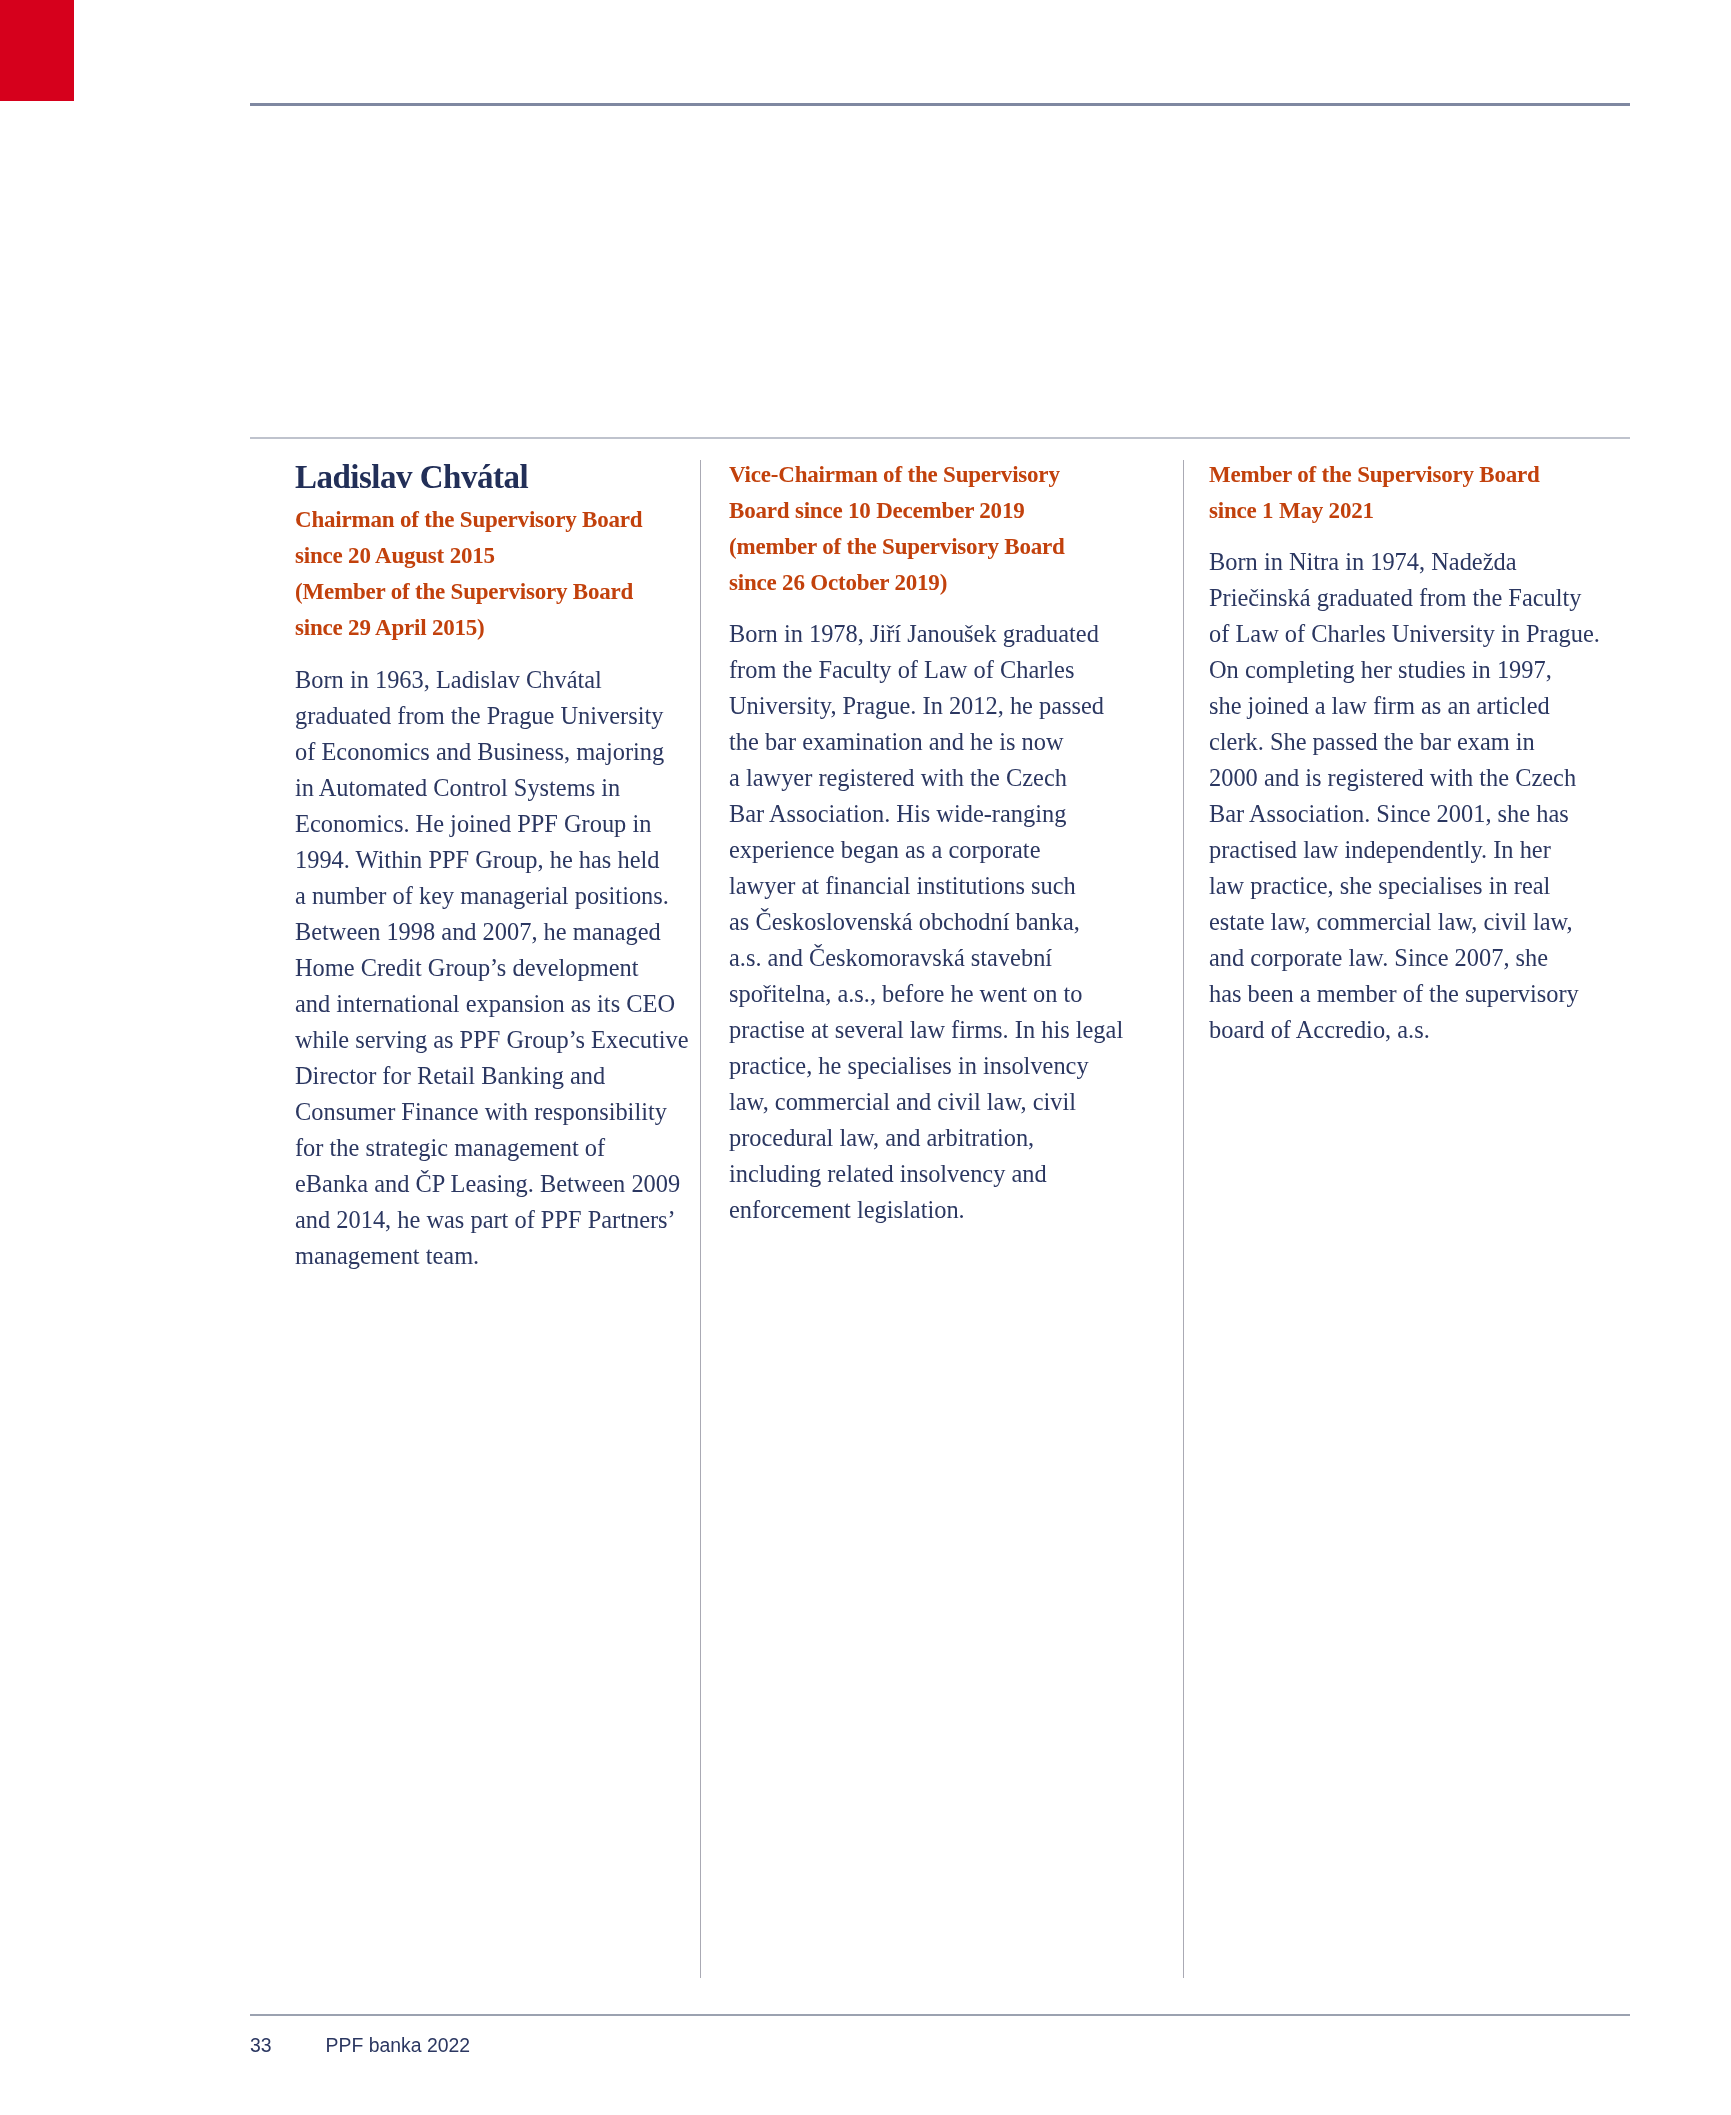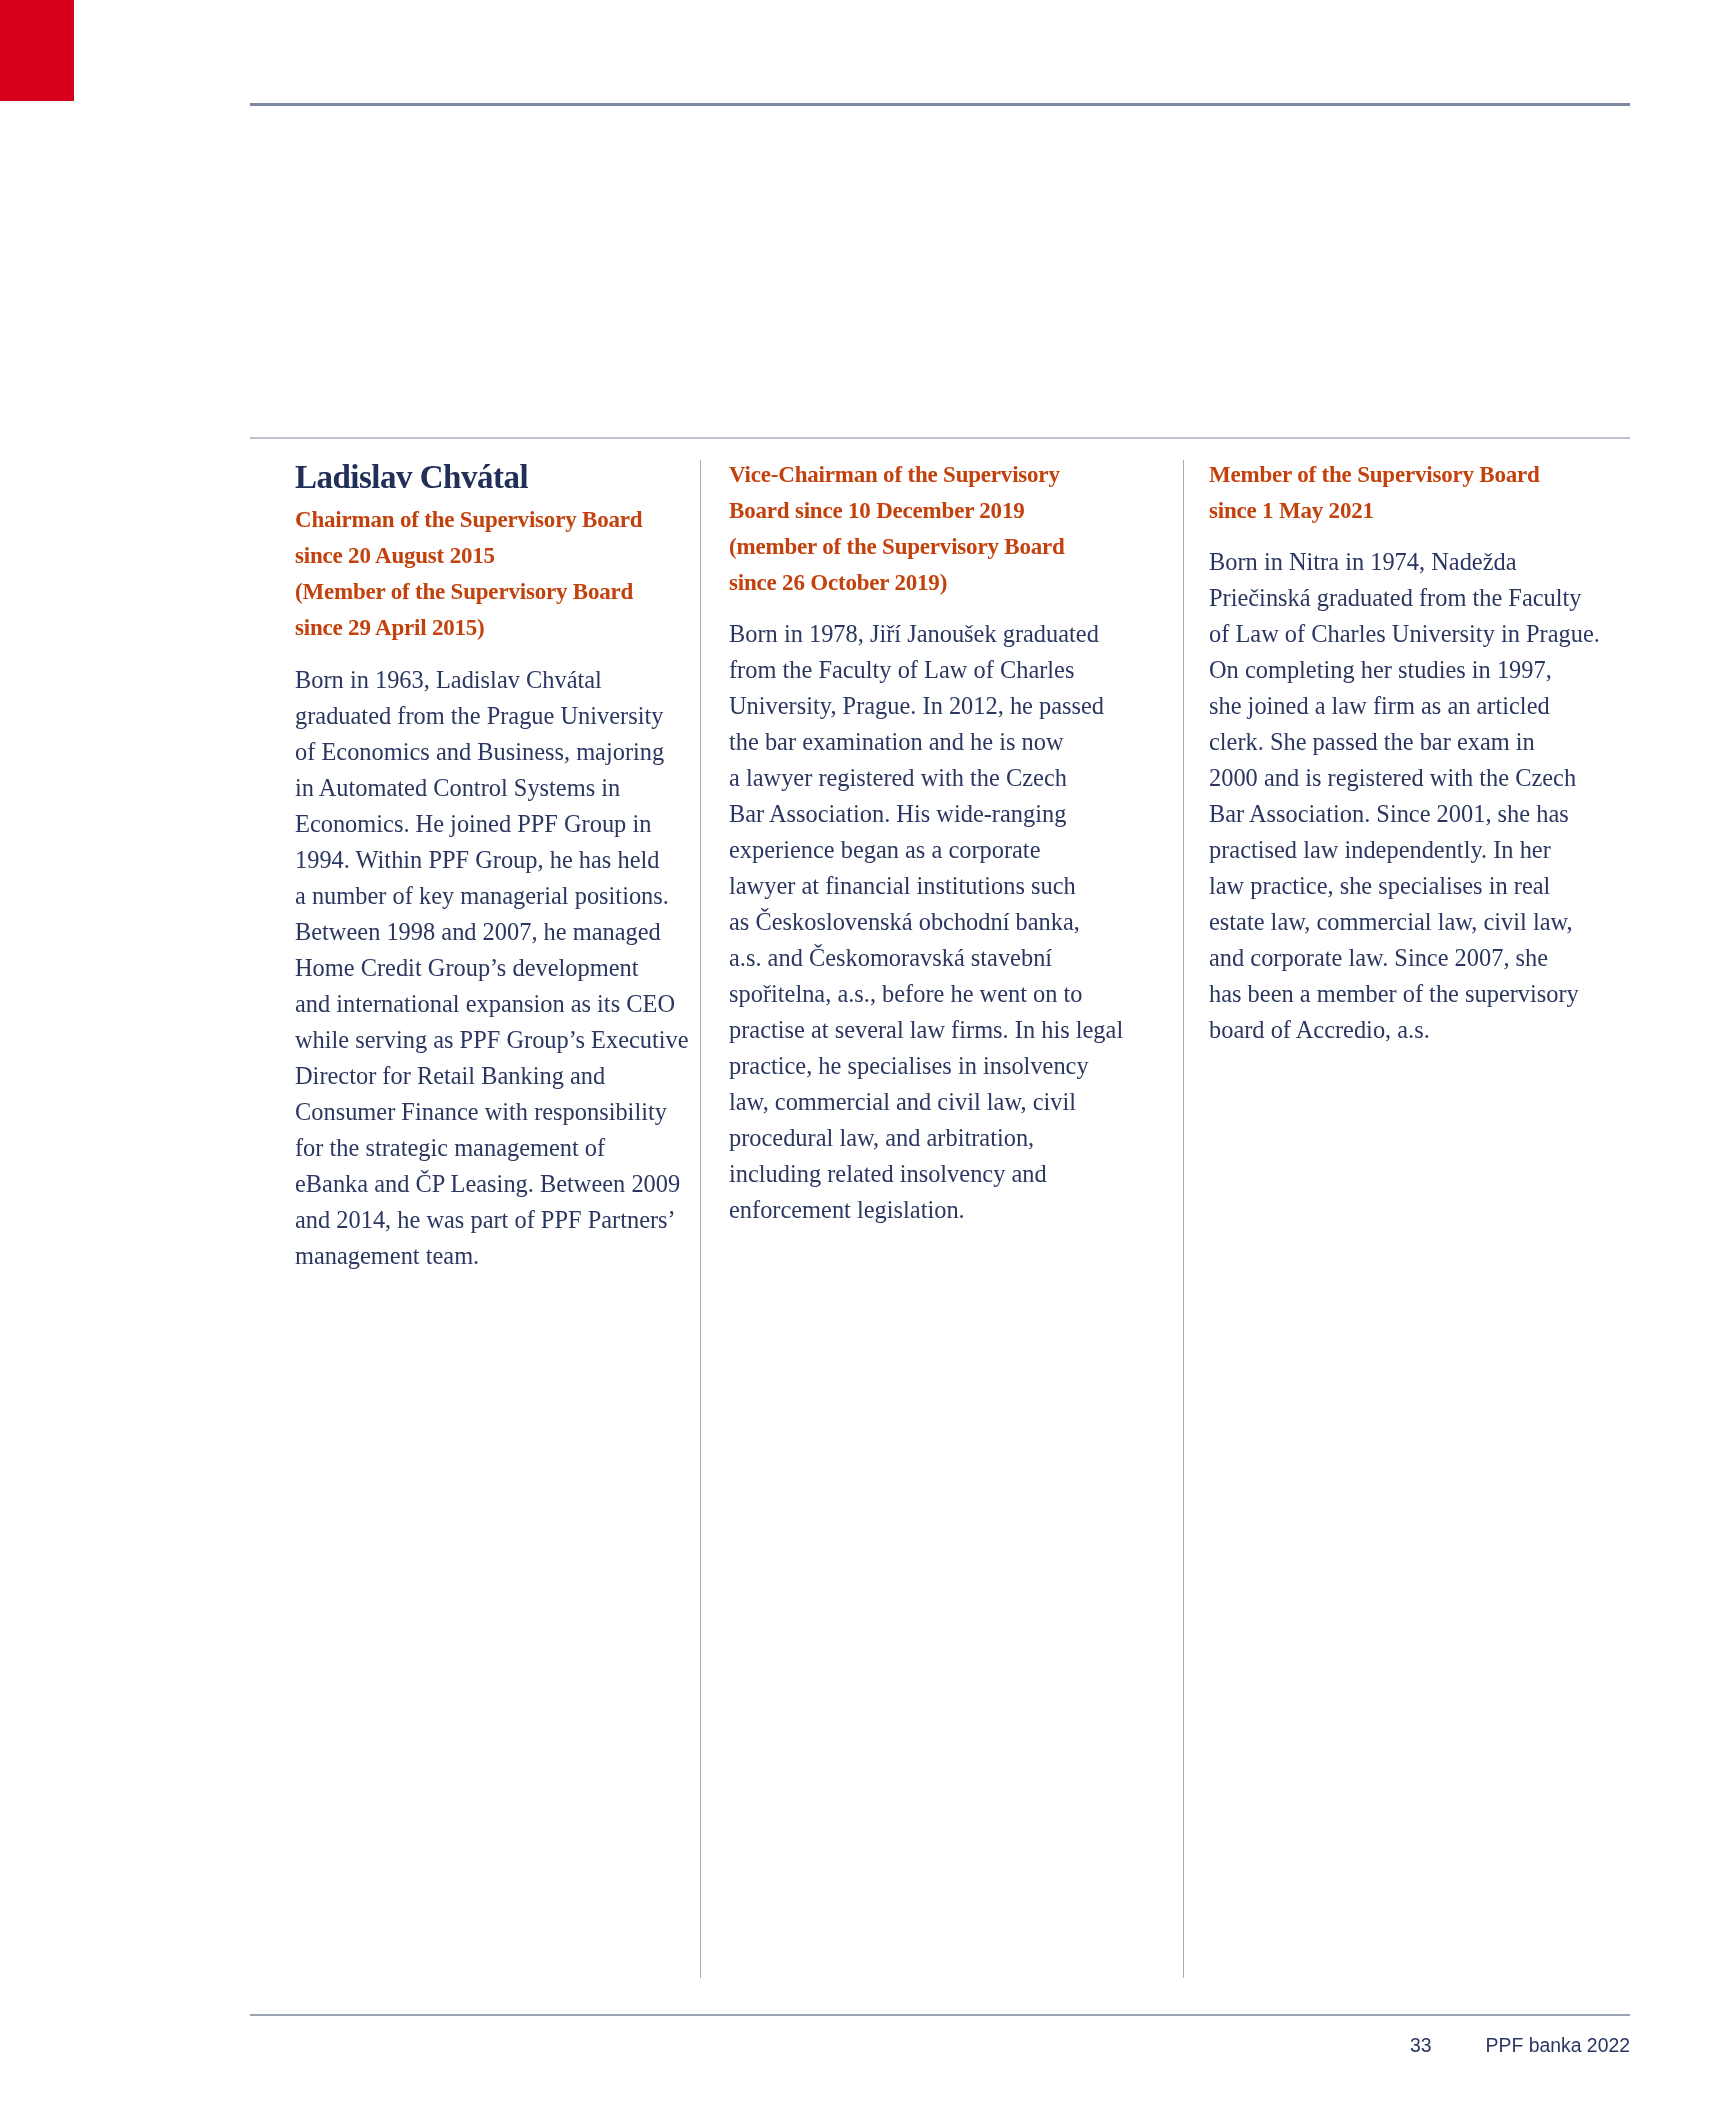--- a/index.html
+++ b/index.html
@@ -51,21 +51,21 @@
     line-height:36px;margin:0;letter-spacing:-0.2px;
     white-space:pre-line;
   }
   .member-bio{
     font-size:24.4px;font-weight:normal;color:#2b3761;
     line-height:36px;margin:15.4px 0 0 0;
     white-space:pre-line;
   }
   .footer-row{
     position:absolute;left:250px;top:2034px;width:1380px;
-    display:flex;justify-content:flex-end;align-items:baseline;gap:54px;
+    display:flex;align-items:baseline;gap:54px;
     font-family:"Liberation Sans", sans-serif;
     font-size:19.4px;color:#2b3761;
   }
 </style>
 </head>
 <body>
 
 <div class="page">
 
   <div class="corner-tab"></div>

